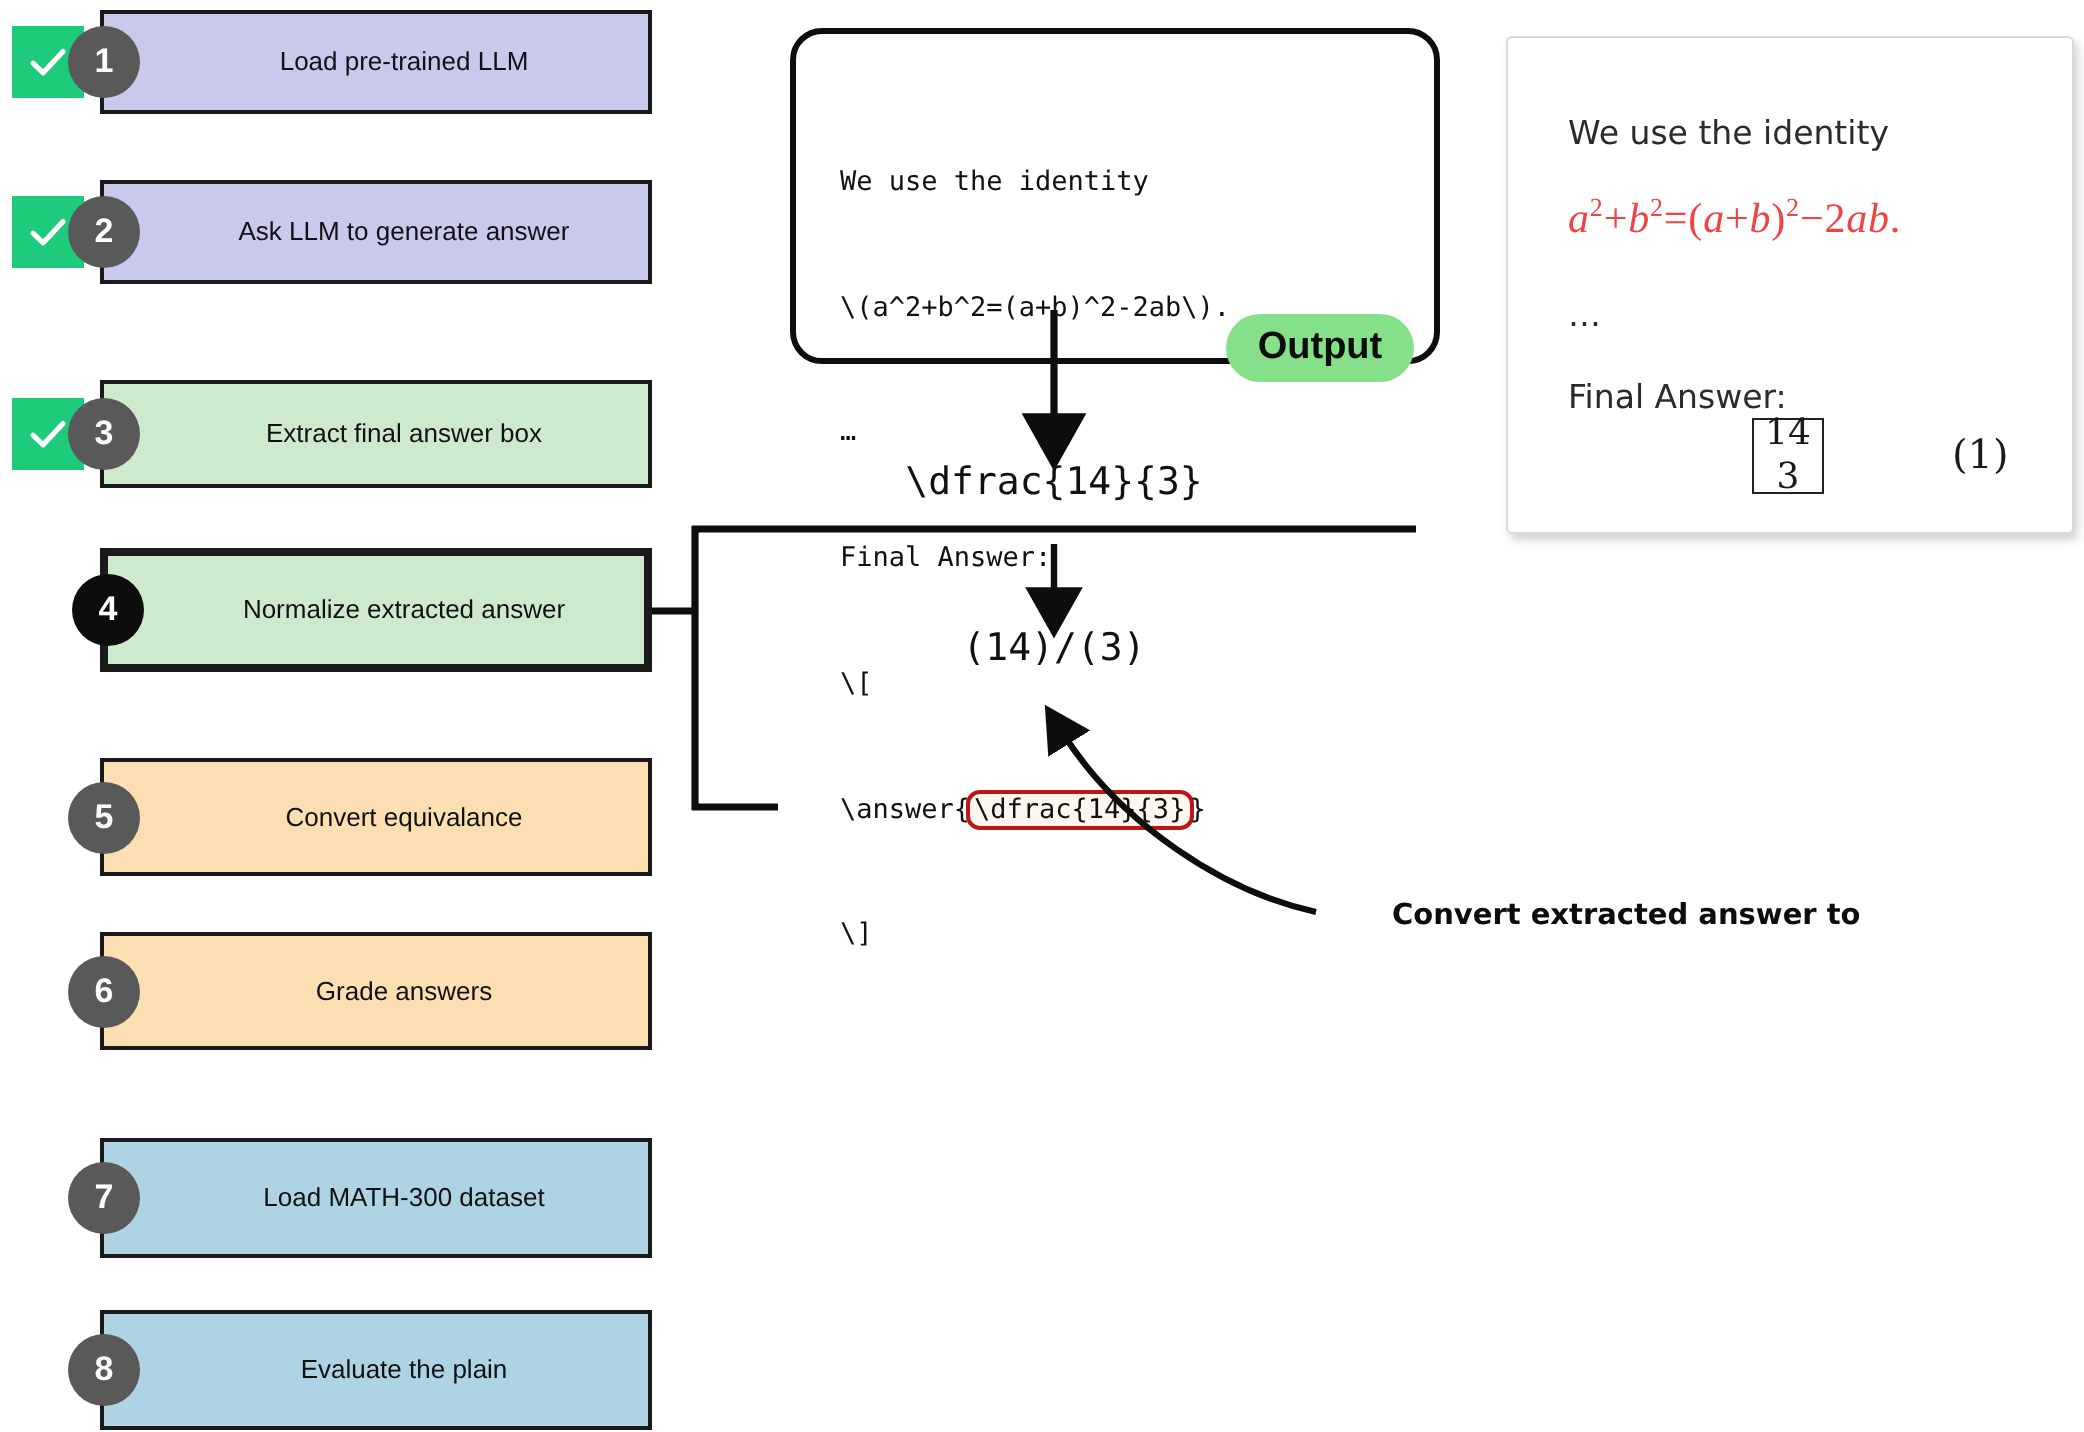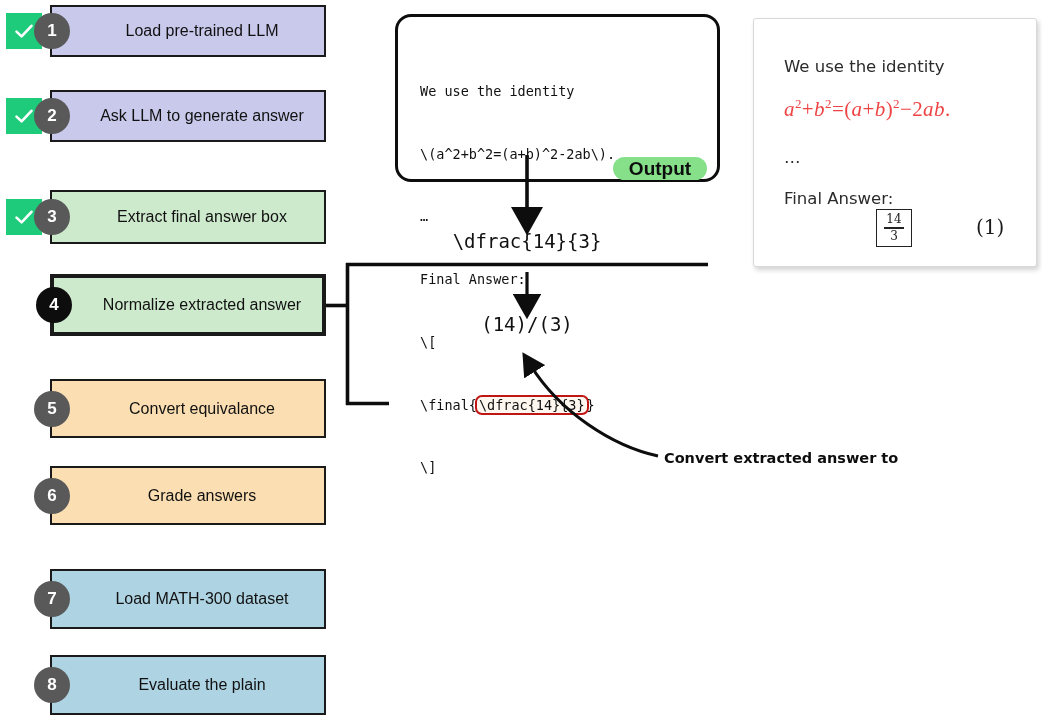--- a/index.html
+++ b/index.html
@@ -8,21 +8,21 @@
     background:#ffffff;
     font-family:"Liberation Sans", sans-serif;
   }
   .stage{position:absolute;left:0;top:0;width:1042px;height:716px;}
 
   
   .step{position:absolute;box-sizing:border-box;border:2px solid #1a1a1a;}
   .step.current{border-width:4px;}
   .step-label{
     position:absolute;left:0;right:0;top:50%;transform:translateY(-50%);
-    text-align:center;font-size:16px;color:#111111;line-height:1.2;
+    text-align:center;font-size:13px;color:#111111;line-height:1.2;
     padding-left:34px;padding-right:6px;
   }
   .badge{
     position:absolute;width:36px;height:36px;border-radius:50%;
     background:#595959;color:#ffffff;font-size:17px;font-weight:700;
     display:flex;align-items:center;justify-content:center;
     top:50%;transform:translateY(-50%);left:-18px;z-index:5;
   }
   .badge.dark{background:#0d0d0d;}
   .check{
@@ -75,21 +75,21 @@
   .lx-math{
     font-family:Liberation Serif, serif;font-style:italic;
     font-size:21px;color:#ef4444;letter-spacing:.4px;
   }
   .lx-math .up{font-style:normal;}
   .lx-math sup{font-size:.62em;font-style:normal;vertical-align:super;}
   .lx-dots{font-family:"DejaVu Sans", sans-serif;font-size:16.5px;color:#2b2b2b;letter-spacing:2px;}
   .boxedfrac{
     position:absolute;border:1.4px solid #222;box-sizing:border-box;
     display:flex;flex-direction:column;align-items:center;justify-content:center;
-    font-family:"DejaVu Serif", serif;font-size:12px;color:#1a1a1a;
+    font-family:"DejaVu Serif", serif;font-size:18px;color:#1a1a1a;
     padding:3px 7px;
   }
   .boxedfrac .num{line-height:1.05;}
   .boxedfrac .bar{width:100%;height:1.2px;background:#222;margin:1.5px 0;}
   .boxedfrac .den{line-height:1.05;}
   .eqnum{
     position:absolute;font-family:"DejaVu Serif", serif;
     font-size:20px;color:#1a1a1a;
   }
   svg.overlay{position:absolute;left:0;top:0;width:1042px;height:716px;pointer-events:none;}
@@ -148,25 +148,25 @@
         <div class="step-label">Evaluate the plain</div>
       </div>
     </div>
 
   <div class="codecard" id="codecard" style="left:395px;top:14px;width:325px;height:168px;">
     <div>We use the identity</div>
     <div>\(a^2+b^2=(a+b)^2-2ab\).</div>
     <div>…</div>
     <div>Final Answer:</div>
     <div>\[</div>
-    <div><span>\final{</span><span class="hl">\dfrac{14}{3}</span><span>}</span></div>
+    <div><span>\answer{</span><span class="hl">\dfrac{14}{3}</span><span>}</span></div>
     <div>\]</div>
   </div>
 
-  <div class="pill" style="left:613px;top:157px;width:94px;height:23px;">Output</div>
+  <div class="pill" style="left:613px;top:157px;width:94px;height:34px;">Output</div>
 
   <svg class="overlay" viewBox="0 0 1042 716">
     <defs>
       <marker id="ah" markerWidth="9" markerHeight="9" refX="2.6" refY="4.5" orient="auto">
         <path d="M0,0 L8,4.5 L0,9 z" fill="#0d0d0d"></path>
       </marker>
       <marker id="ah2" markerWidth="8" markerHeight="8" refX="2.2" refY="4" orient="auto">
         <path d="M0,0 L7.4,4 L0,8 z" fill="#0d0d0d"></path>
       </marker>
     </defs>
@@ -183,21 +183,21 @@
 
     <line x1="527" y1="272" x2="527" y2="302" stroke="#0d0d0d" stroke-width="3.2" marker-end="url(#ah)"></line>
 
     <path d="M658,456 C612,446 560,412 531,366" fill="none" stroke="#0d0d0d" stroke-width="3.1" marker-end="url(#ah2)"></path>
   </svg>
 
   <div class="monolabel" style="left:527px;top:230px;">\dfrac{14}{3}</div>
 
   <div class="monolabel" style="left:527px;top:313px;">(14)/(3)</div>
 
-  <div class="annot" style="left:664px;top:446px;">
+  <div class="annot" style="left:696px;top:446px;">
     <div>Convert extracted answer to</div>
   </div>
 
   <div class="latexpanel" style="left:753px;top:18px;width:284px;height:249px;">
     <div class="lx-text" style="margin-top:12px;">We use the identity</div>
 
     <div class="lx-math" style="margin-top:20px;">
       <span>a</span><sup>2</sup><span class="up">+</span><span>b</span><sup>2</sup><span class="up">=</span><span class="up">(</span><span>a</span><span class="up">+</span><span>b</span><span class="up">)</span><sup>2</sup><span class="up">−</span><span class="up">2</span><span>ab</span><span class="up">.</span>
     </div>
 

